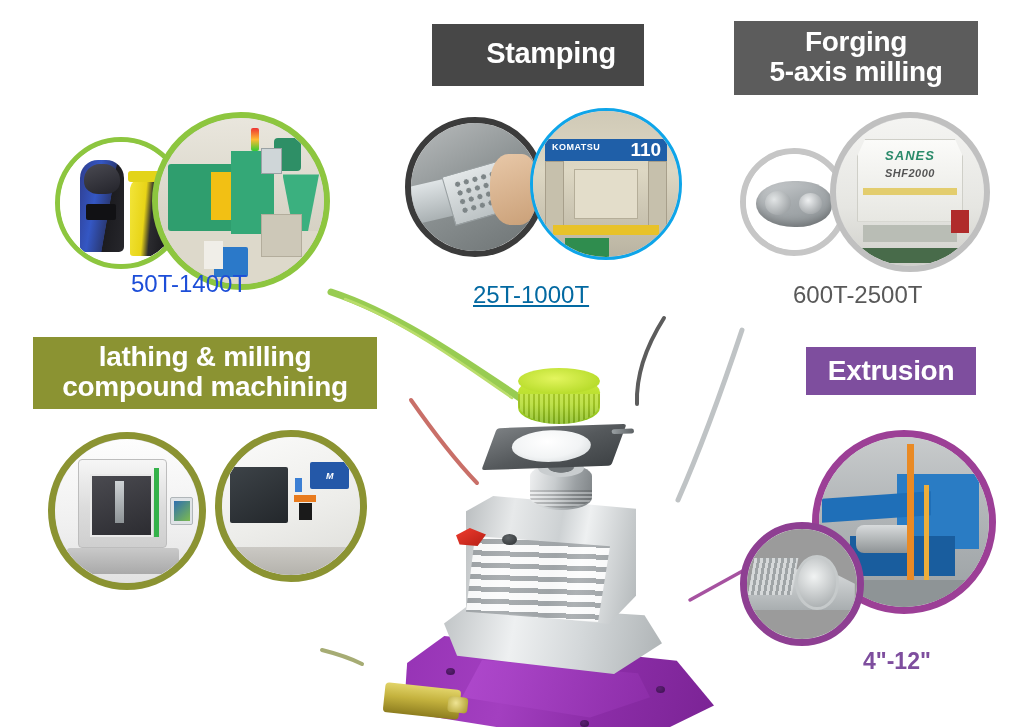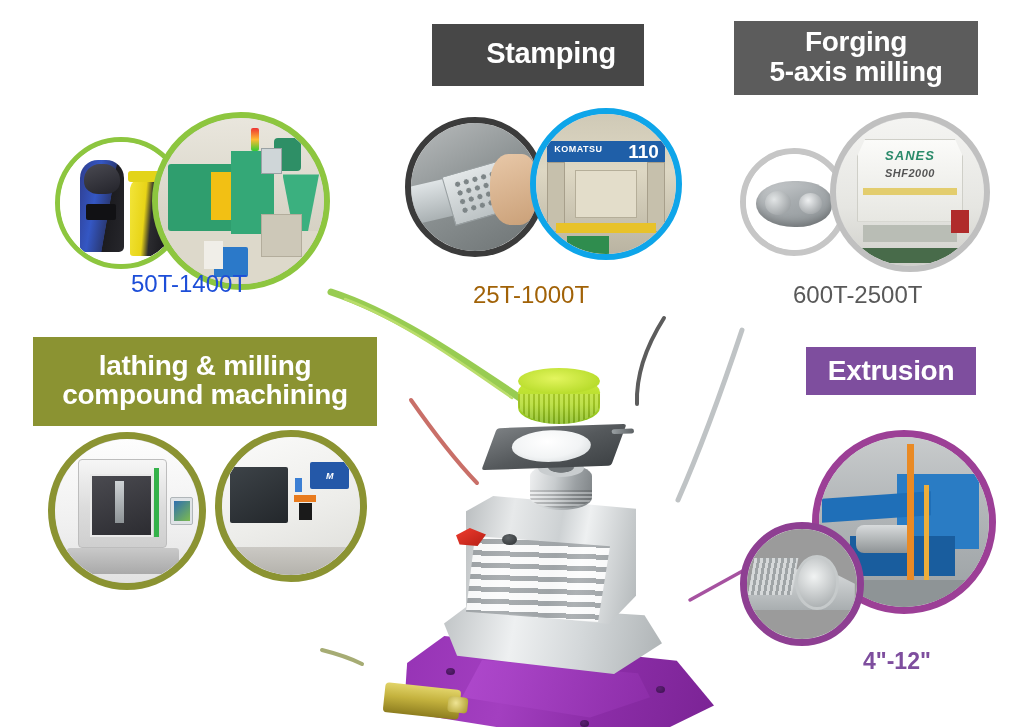--- a/index.html
+++ b/index.html
@@ -42,40 +42,40 @@
     background: #474747;
     font-size: 29px;
     padding-left: 36px;
   }
   #banner-forging {
     left: 734px; top: 21px; width: 244px; height: 74px;
     background: #5c5c5c;
     font-size: 28px;
   }
   #banner-lathing {
-    left: 33px; top: 337px; width: 344px; height: 89px;
+    left: 33px; top: 337px; width: 344px; height: 72px;
     background: #8b9332;
     font-size: 28px;
   }
   #banner-extrusion {
     left: 806px; top: 347px; width: 170px; height: 48px;
     background: #7e4e9e;
     font-size: 28px;
     padding-bottom: 3px;
   }
 
   
   .caption {
     position: absolute;
     font-size: 24px;
     font-weight: normal;
     white-space: pre-line;
   }
   #cap-plastic   { left: 131px; top: 270px; color: #1d4ed8; text-align: right; }
-  #cap-stamping  { left: 473px; top: 281px; color: #a16207; }
+  #cap-stamping  { left: 473px; top: 281px; color: #0369a1; text-decoration: underline; }
   #cap-forging   { left: 793px; top: 281px; color: #595959; }
   #cap-extrusion { left: 863px; top: 648px; color: #7e4e9e; font-weight: bold; font-size: 23px; }
   #cap-lathing {
     left: 25px; top: 611px; color: #a6ac74;
     font-size: 20.5px; line-height: 1.32; letter-spacing: -0.2px;
   }
 
   
   .photo-circle {
     position: absolute;
@@ -138,21 +138,21 @@
   .mach-lamp   { position:absolute; left:56%; top:6%; width:5%; height:14%;
                  background: linear-gradient(180deg,#e33,#fb3 50%,#3c3 100%); border-radius:2px; }
 
   
   #pc-stamp-a {
     left: 405px; top: 117px; width: 140px; height: 140px;
     border: 6px solid #3b3b3b;
   }
   #pc-stamp-b {
     left: 530px; top: 108px; width: 152px; height: 152px;
-    border: 6px solid #0ea5e9;
+    border: 3px solid #0ea5e9;
   }
   .stamp-bg { position:absolute; inset:0; background: linear-gradient(150deg,#b9bcbd 0%,#8e9495 45%,#6d7374 100%); }
   .stamp-strip { position:absolute; left:-6%; top:42%; width:80%; height:30%;
                  background: linear-gradient(180deg,#dfe4e6,#aab1b3); transform: rotate(-13deg); }
   .stamp-part { position:absolute; left:28%; top:33%; width:62%; height:40%;
                 background: linear-gradient(170deg,#e5e9ea,#b6bdbf); transform: rotate(-16deg);
                 border:1px solid #9aa1a3; }
   .stamp-part::before {
     content:""; position:absolute; inset:12% 10%;
     background-image: radial-gradient(#7d8587 36%, transparent 38%);

